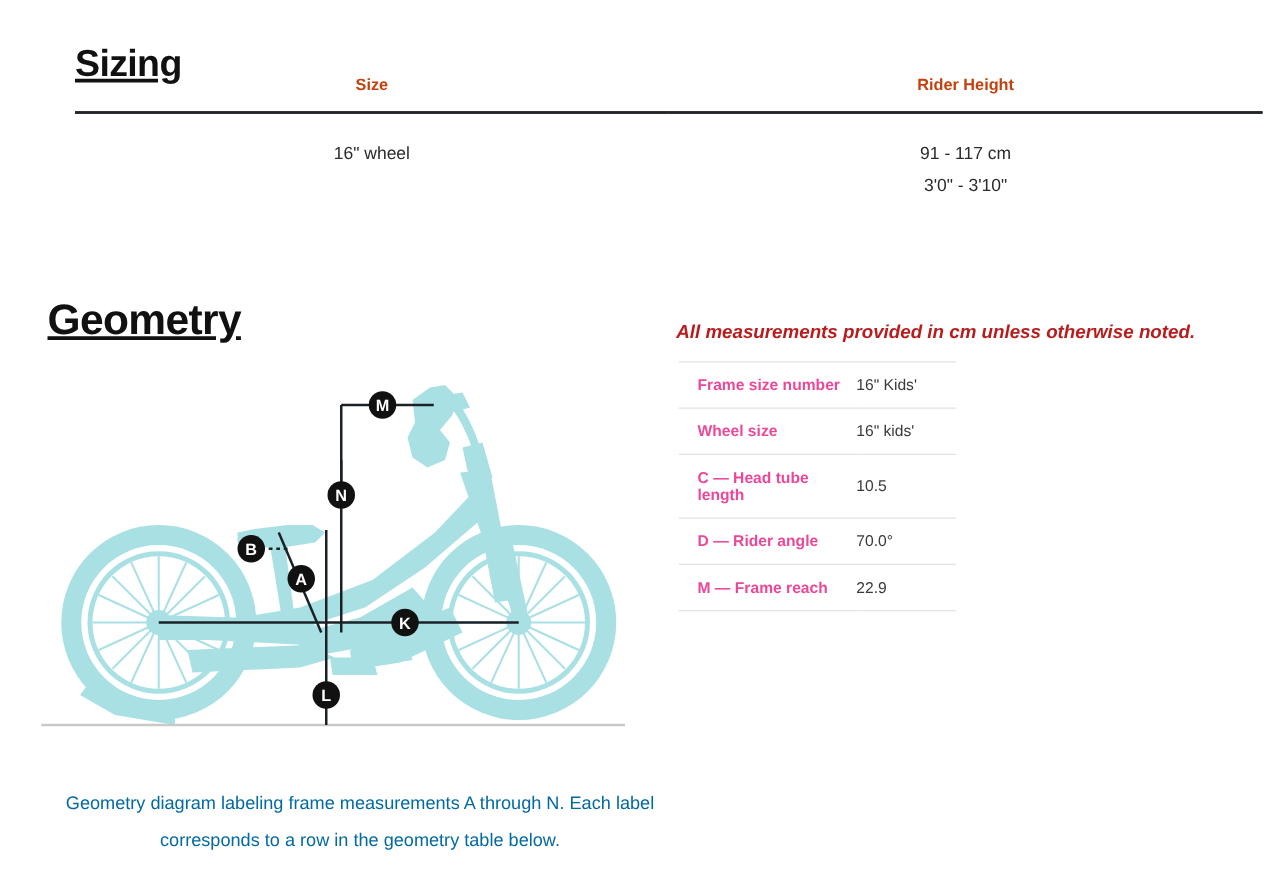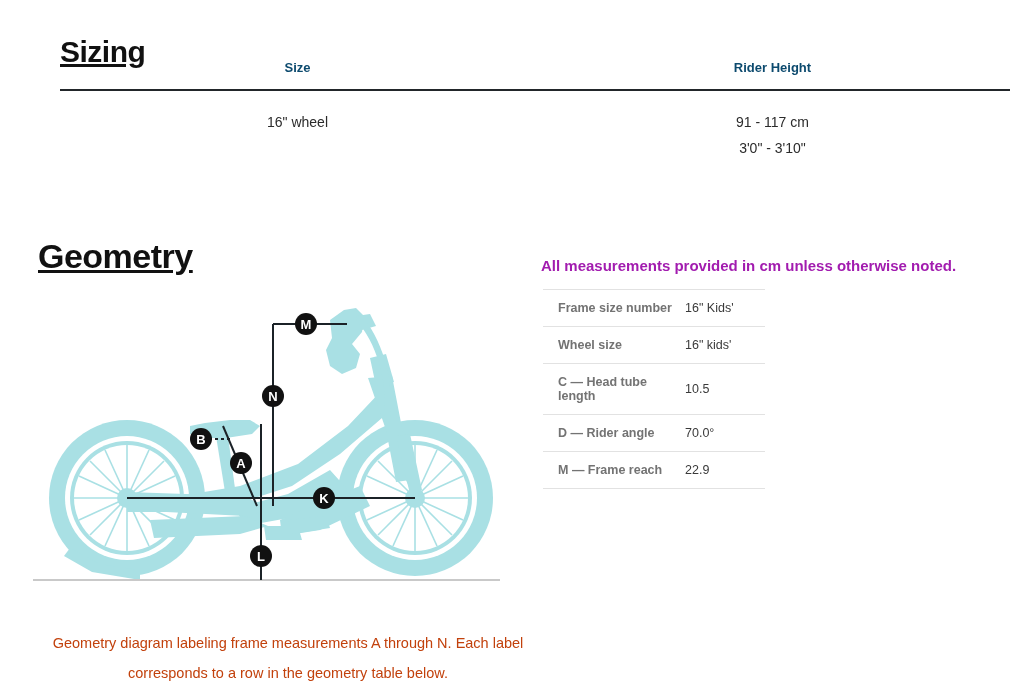--- a/index.html
+++ b/index.html
@@ -44,21 +44,21 @@
     position: absolute;
     left: 60px;
     top: 60px;
     width: 950px;
     border-collapse: collapse;
     table-layout: fixed;
   }
   #sizing-table th {
     font-size: 13px;
     font-weight: bold;
-    color: #0c4a6e;
+    color: #c2410c;
     padding: 0 0 14px 0;
     border-bottom: 2px solid #22262a;
     text-align: center;
     vertical-align: bottom;
   }
   #sizing-table td {
     font-size: 14px;
     color: #2b2b2b;
     text-align: center;
     padding: 18px 0 6px 0;
@@ -78,21 +78,21 @@
   #geometry-diagram svg { display: block; }
 
   
   #diagram-caption {
     position: absolute;
     left: 38px;
     top: 628px;
     width: 500px;
     font-size: 14.5px;
     line-height: 30px;
-    color: #c2410c;
+    color: #0369a1;
     text-align: center;
   }
 
   
   #geometry-note {
     position: absolute;
     left: 541px;
     top: 257px;
     font-size: 15px;
     font-weight: bold;
@@ -109,21 +109,21 @@
   #geometry-table tr { border-bottom: 1px solid #e2e2e2; }
   #geometry-table tr:first-child { border-top: 1px solid #e2e2e2; }
   #geometry-table td {
     font-size: 12.5px;
     padding: 11px 0 11px 0;
     vertical-align: middle;
     color: #3a3a3a;
   }
   #geometry-table td.geo-label {
     font-weight: bold;
-    color: #737373;
+    color: #ec4899;
     padding-left: 15px;
     width: 142px;
   }
   #geometry-table td.geo-value { font-weight: normal; }
 </style>
 </head>
 <body>
 
 <h2 class="section-heading" id="sizing-heading">Sizing</h2>
 
@@ -266,21 +266,21 @@
       <g>
         <circle cx="231" cy="298" r="11" fill="#111111"></circle>
         <text x="231" y="303" fill="#ffffff">L</text>
       </g>
     </g>
   </svg>
 </div>
 
 <div id="diagram-caption">Geometry diagram labeling frame measurements A through N. Each label corresponds to a row in the geometry table below.</div>
 
-<div id="geometry-note" style="color: #a21caf;">All measurements provided in cm unless otherwise noted.</div>
+<div id="geometry-note" style="color: #b91c1c; font-style: italic;">All measurements provided in cm unless otherwise noted.</div>
 
 <table id="geometry-table">
   <tbody>
     <tr>
       <td class="geo-label">Frame size number</td>
       <td class="geo-value">16" Kids'</td>
     </tr>
     <tr>
       <td class="geo-label">Wheel size</td>
       <td class="geo-value">16" kids'</td>

